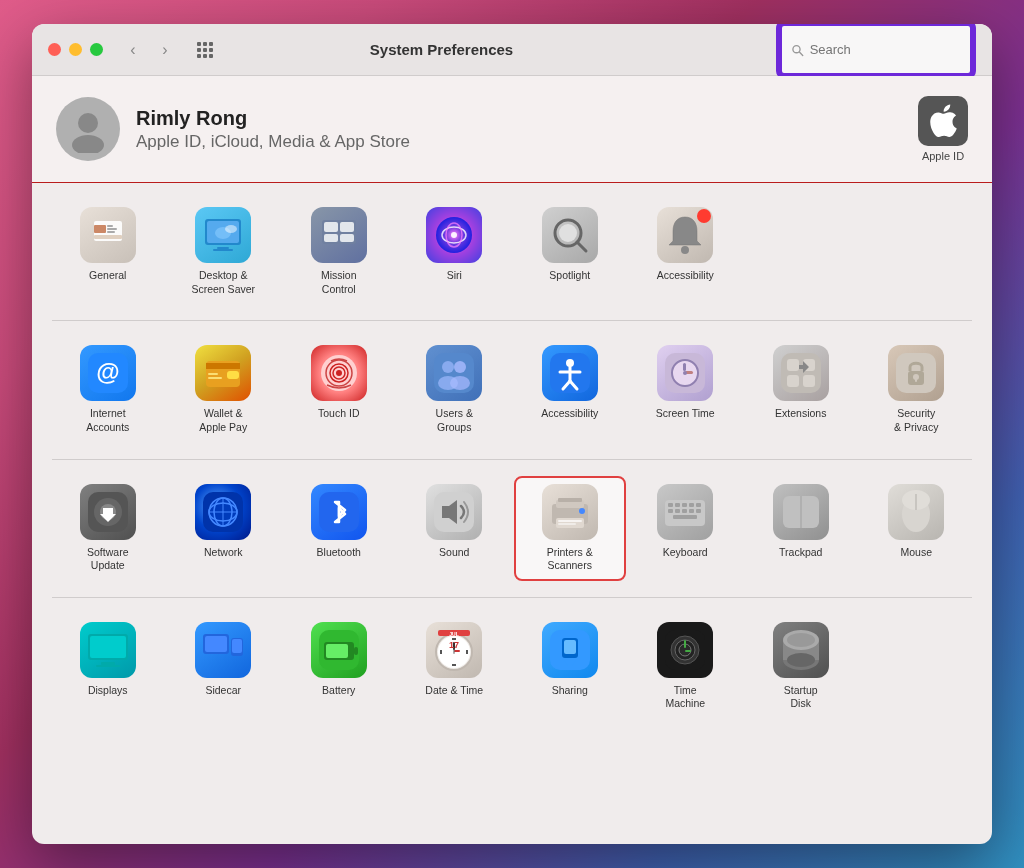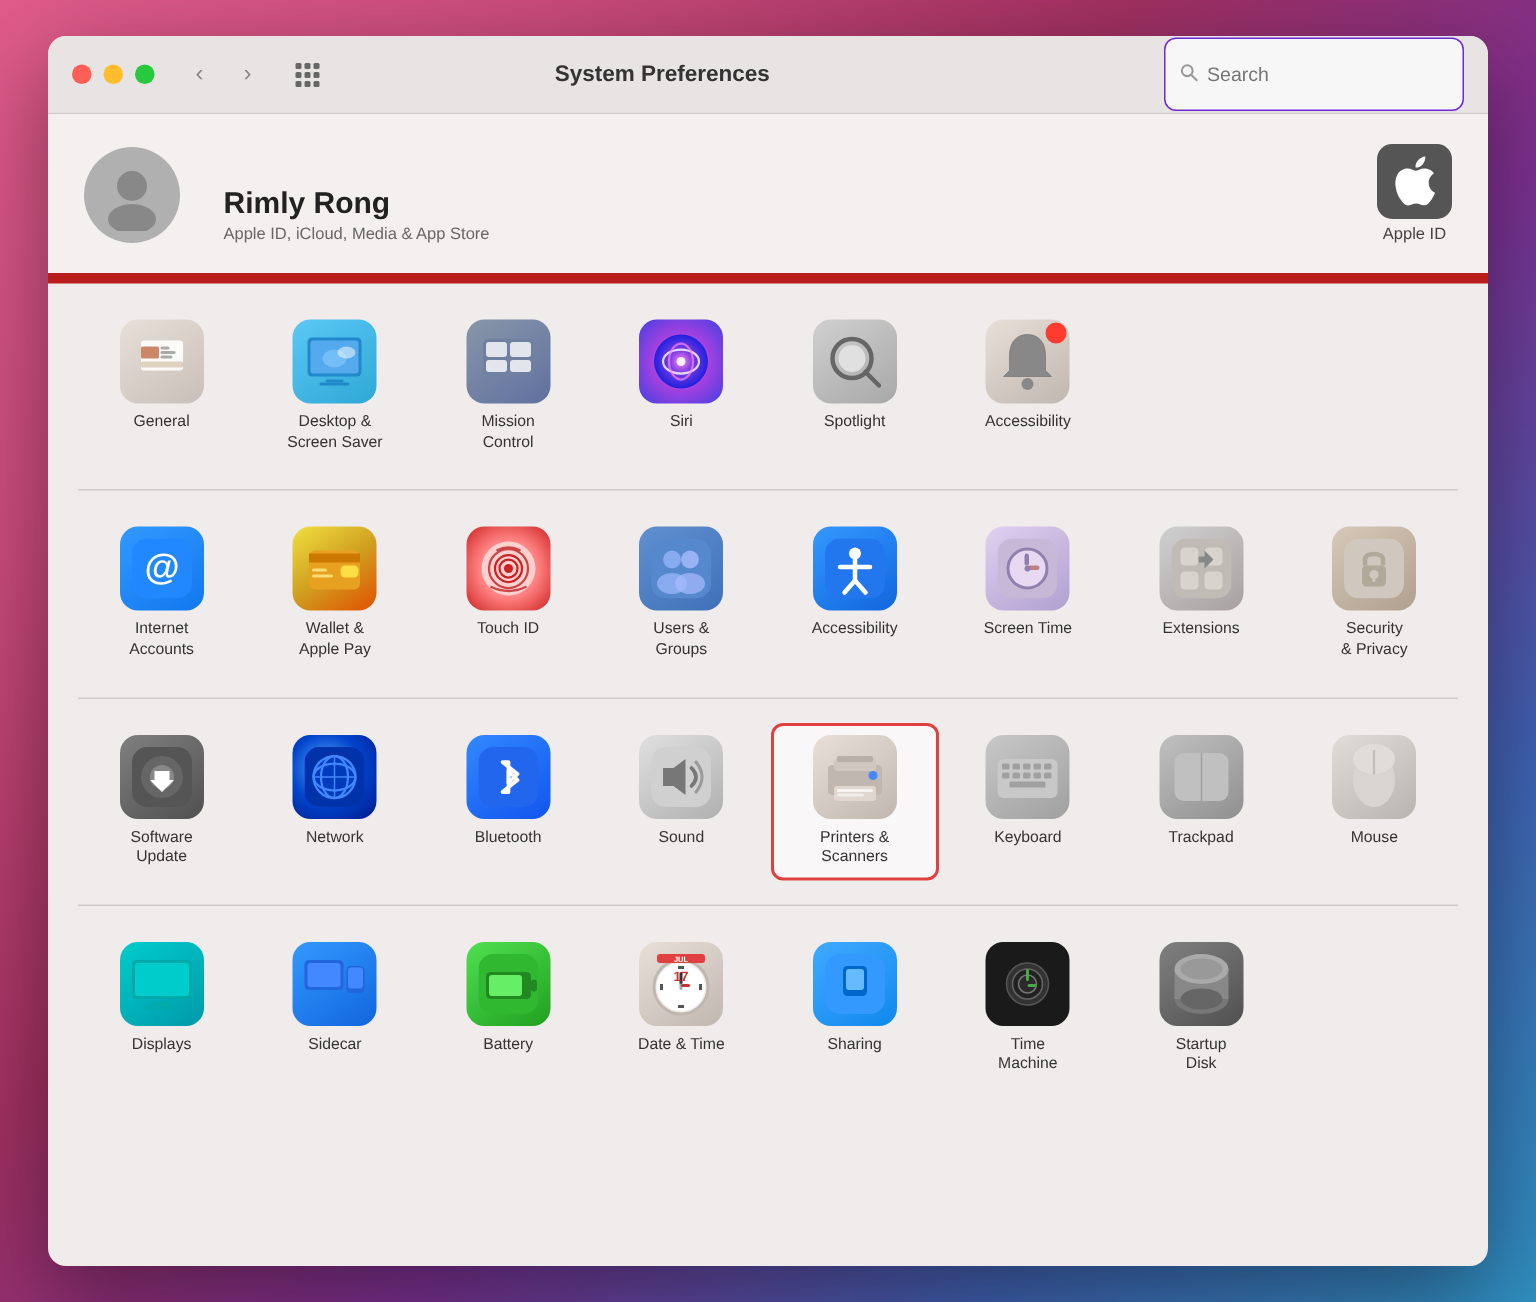--- a/index.html
+++ b/index.html
@@ -78,45 +78,44 @@
     .title {
       flex: 1;
       text-align: center;
       font-size: 15px;
       font-weight: 600;
       color: #333;
       margin-left: -120px;
     }
     .search-box {
       display: flex;
-      align-items: flex-start;
+      align-items: flex-end;
       background: rgba(255,255,255,0.7);
-      border: 1px solid #6d28d9;
+      border: 6px solid #6d28d9;
       border-radius: 8px;
       padding: 16px 10px;
       width: 200px;
       gap: 6px;
     }
     .search-box input {
       border: none;
       background: transparent;
       outline: none;
       font-size: 13px;
       color: #999;
       width: 100%;
     }
     
     .profile-section {
       background: #f5f0f0;
       padding: 20px 24px;
       display: flex;
-      align-items: flex-end;
-      border-bottom: 7px solid #b91c1c;
+      align-items: center;
+      border-bottom: 1px solid #b91c1c;
       flex-shrink: 0;
-      gap: 13px;
     }
     .avatar {
       width: 64px;
       height: 64px;
       border-radius: 50%;
       background: #b0b0b0;
       display: flex;
       align-items: center;
       justify-content: center;
       margin-right: 16px;
@@ -124,21 +123,21 @@
       overflow: hidden;
     }
     .avatar svg { width: 48px; height: 48px; }
     .profile-info { flex: 1; }
     .profile-name {
       font-size: 20px;
       font-weight: 700;
       color: #222;
     }
     .profile-subtitle {
-      font-size: 11px;
+      font-size: 17px;
       color: #666;
       margin-top: 2px;
     }
     .apple-id-btn {
       display: flex;
       flex-direction: column;
       align-items: center;
       gap: 4px;
       cursor: pointer;
     }

